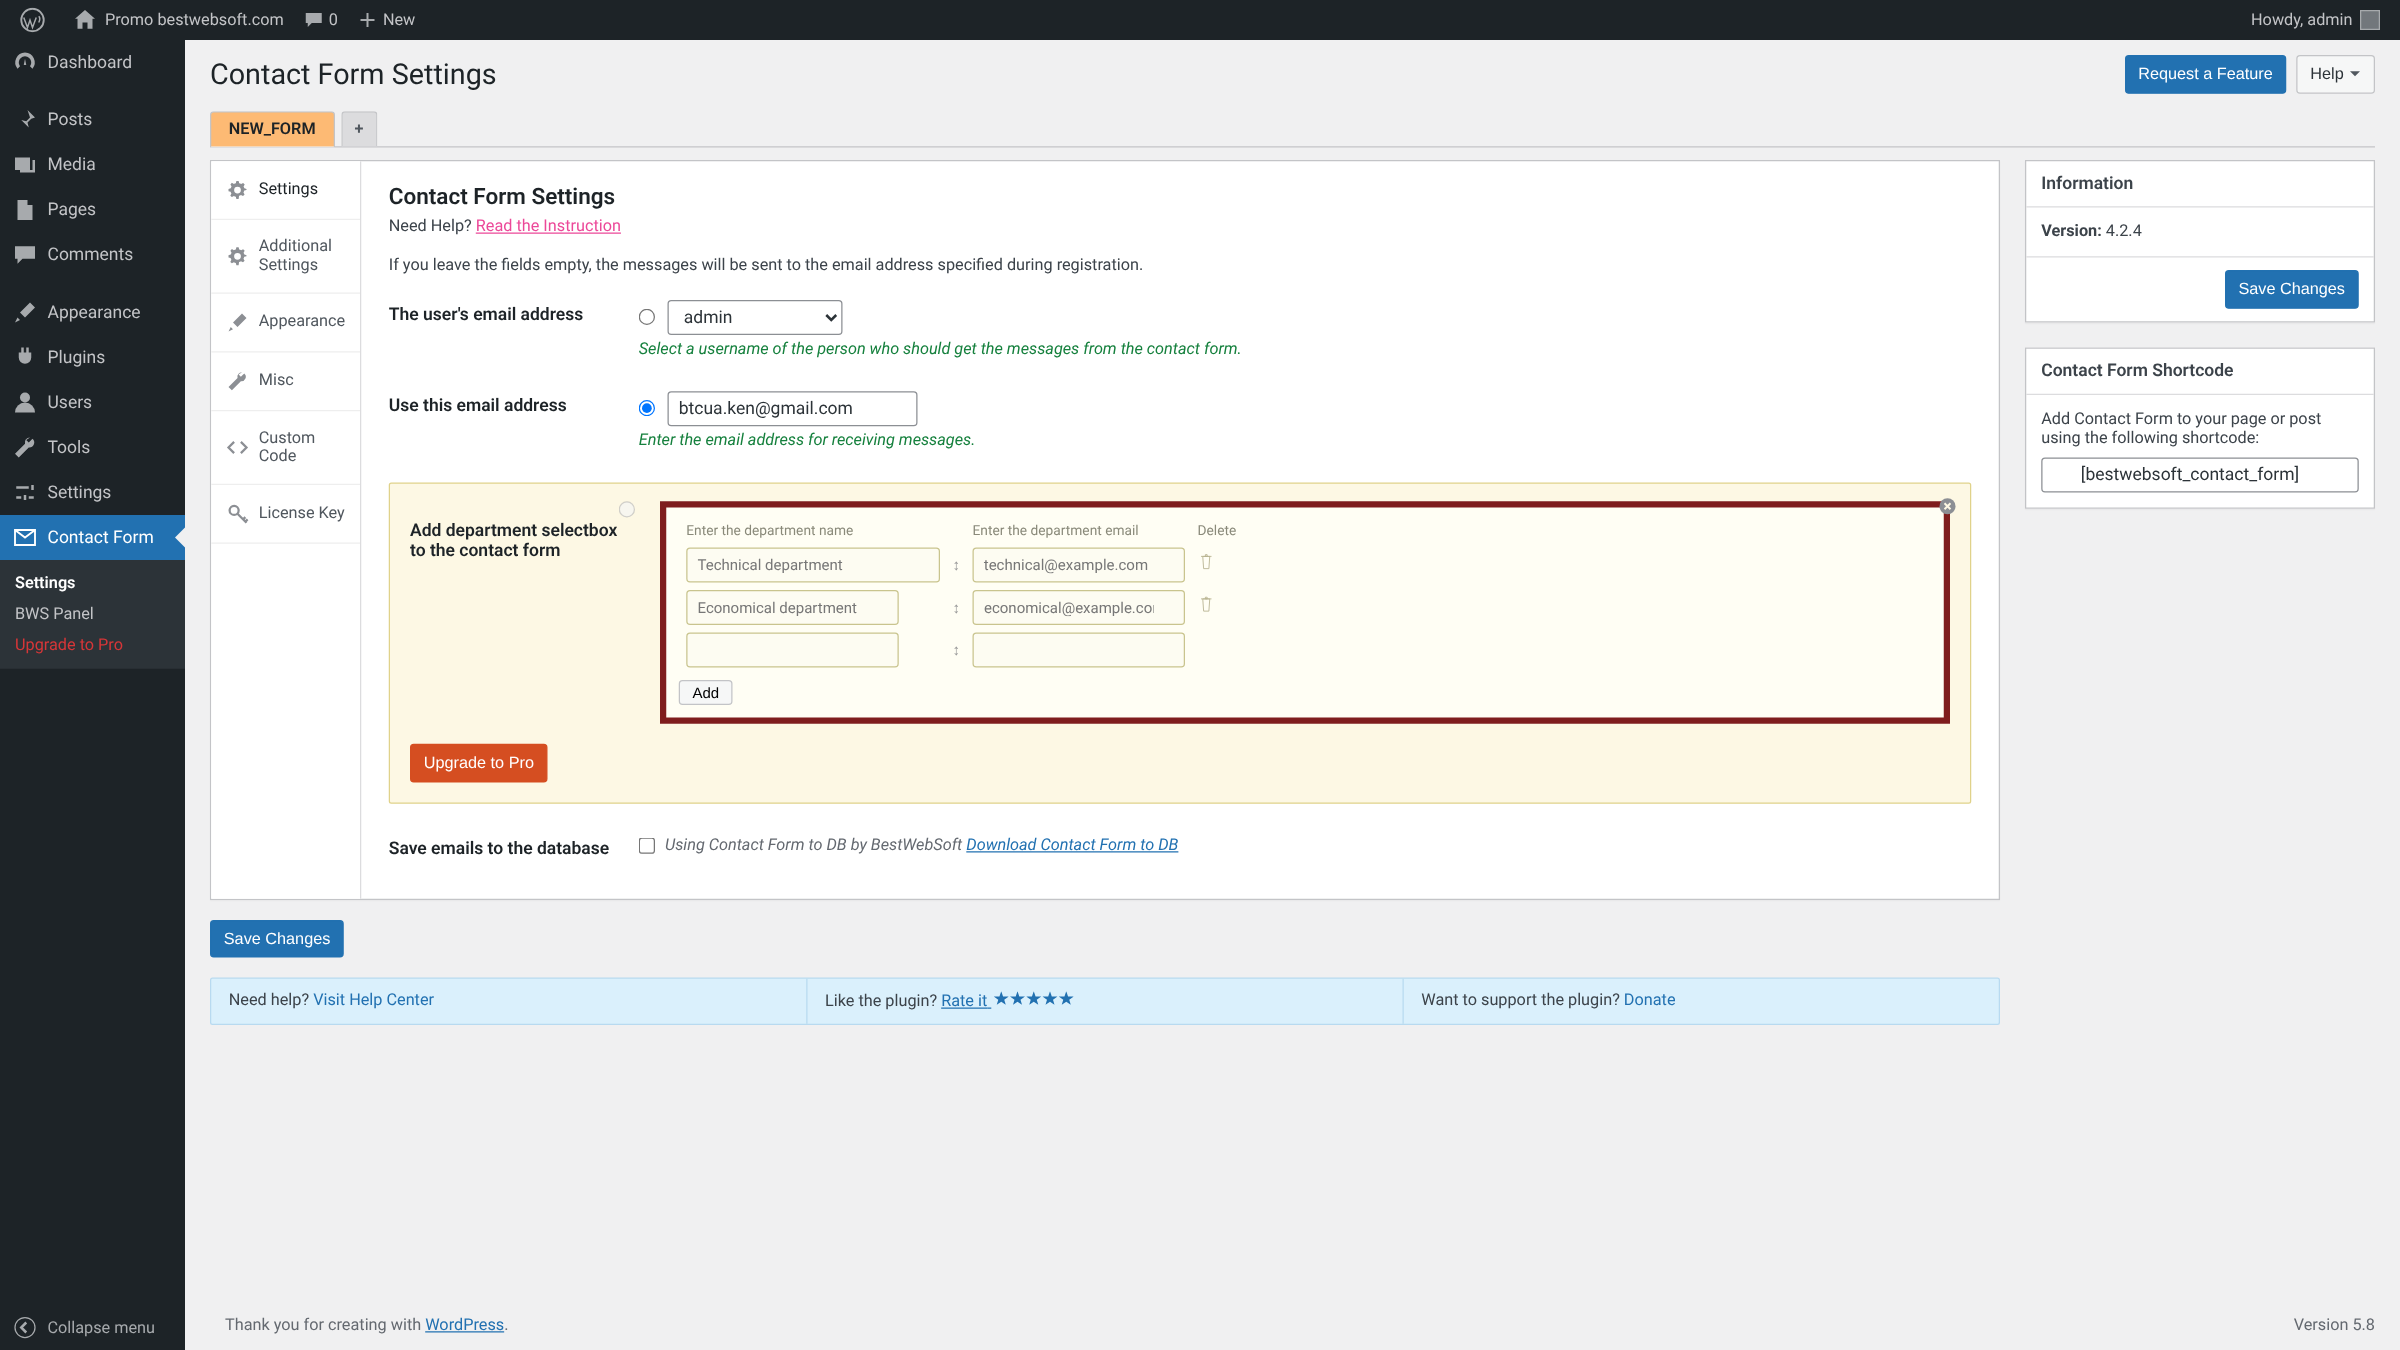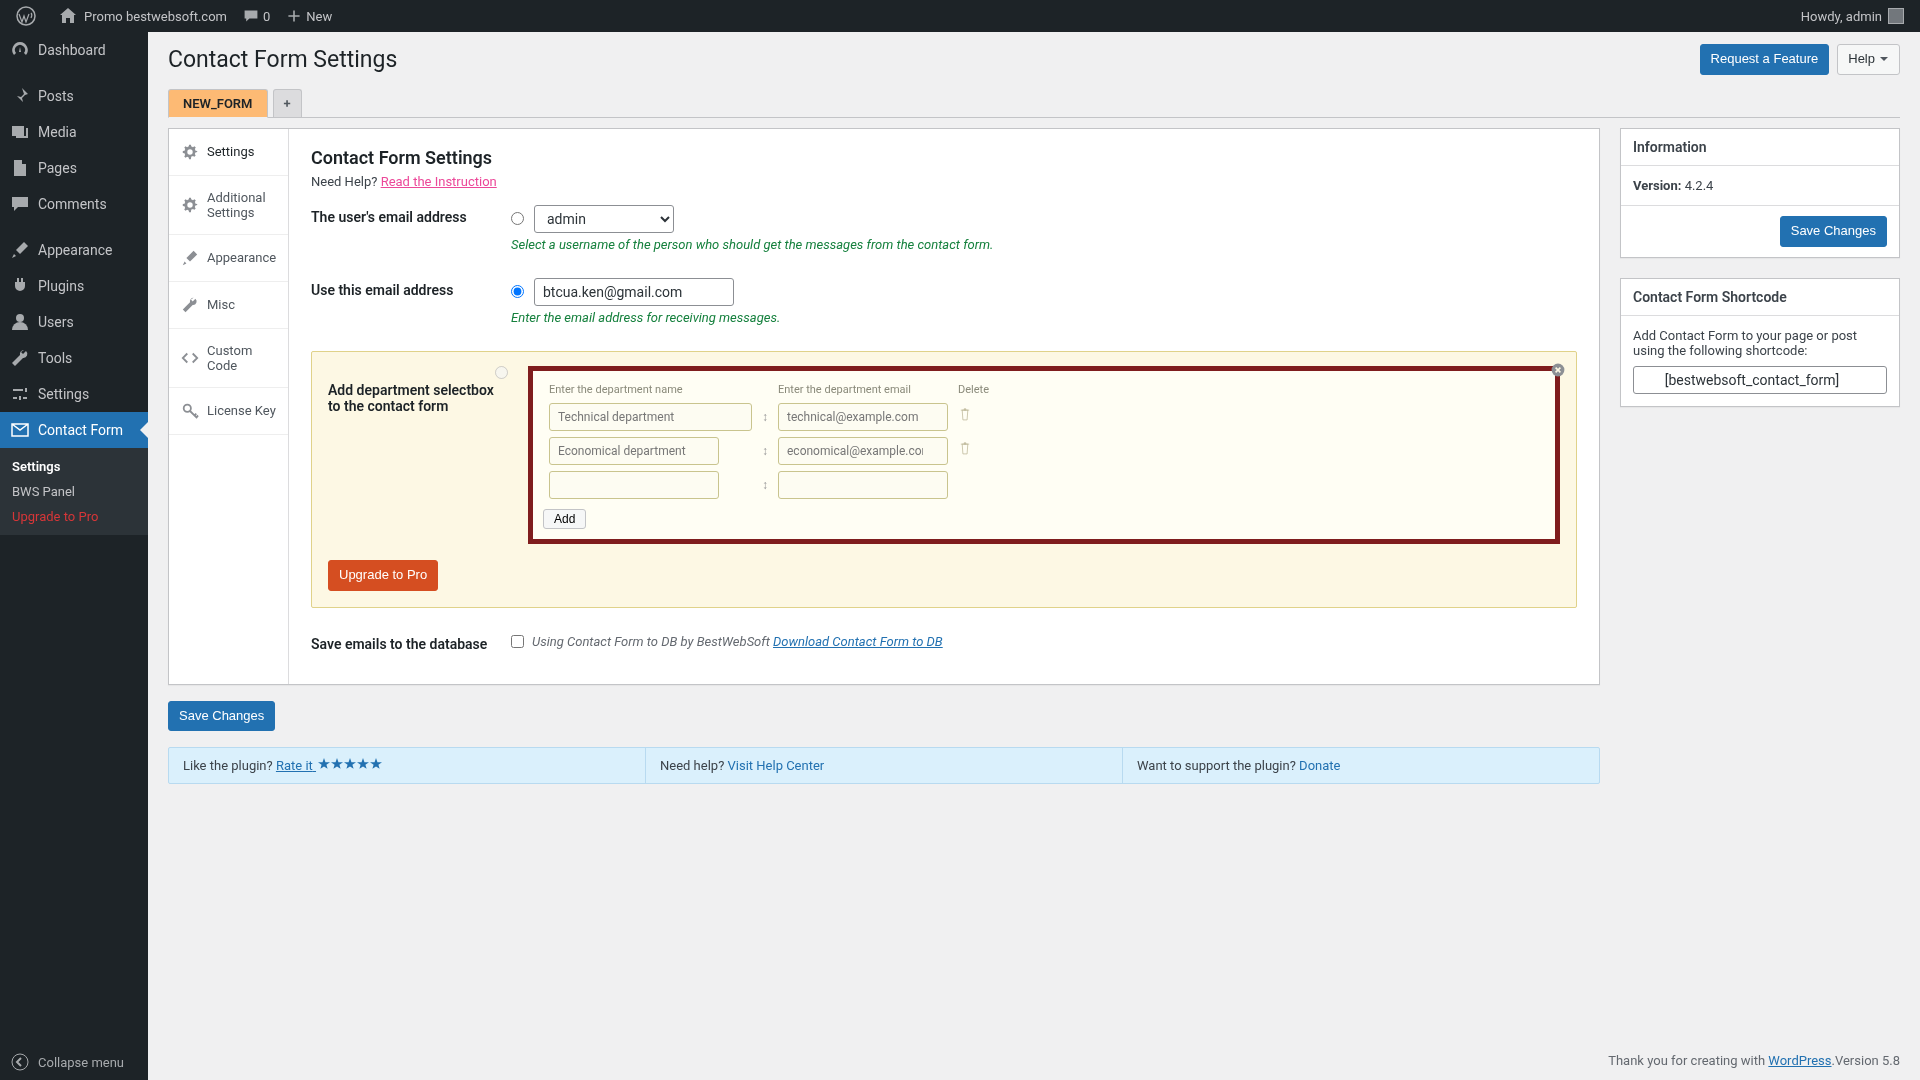--- a/index.html
+++ b/index.html
@@ -104,21 +104,21 @@
 
 
 .bws-bar { display: flex; border: 1px solid #b8daf0; background: #daf0fc; border-radius: 2px; }
 .bws-bar-cell { flex: 1; padding: 10px 14px; border-right: 1px solid #b8daf0; font-size: 13px; }
 .bws-bar-cell:last-child { border-right: none; }
 .bws-bar-cell a { color: #2271b1; }
 .stars { color: #2271b1; display:inline-flex; gap:1px; margin-left:2px;}
 .stars svg{width:12px;height:12px;fill:#2271b1;}
 
 
-.footer { position: fixed; bottom: 0; left: 160px; right: 0; padding: 12px 20px; display: flex; justify-content: flex-end; color: #646970; background: #f0f0f1; font-size: 13px; }
+.footer { position: fixed; bottom: 0; left: 160px; right: 0; padding: 12px 20px; display: flex; justify-content: space-between; color: #646970; background: #f0f0f1; font-size: 13px; }
 .footer a { color: #2271b1; text-decoration: underline; }
 
 a { color: #2271b1; }
 </style>
 </head>
 <body>
 
 <div class="admin-bar">
   <div class="admin-bar-left">
     <div class="admin-bar-item">
@@ -302,20 +302,21 @@
               <span class="lbl">License Key</span>
             </div>
           </div>
 
           <div class="settings-form">
             <div class="section-title">Contact Form Settings</div>
             <div class="help-line">
               <span>Need Help?</span>
               <a href="#">Read the Instruction</a>
             </div>
+            <div class="note">If you leave the fields empty, the messages will be sent to the email address specified during registration.</div>
 
             <div class="form-row">
               <div class="form-label">The user's email address</div>
               <div class="form-control">
                 <div class="radio-row">
                   <input type="radio" name="emailopt" style="">
                   <select style="min-width:140px;">
                     <option>admin</option>
                   </select>
                 </div>
@@ -399,20 +400,24 @@
             </div>
           </div>
         </div>
 
         <div class="save-row">
           <button class="btn btn-primary">Save Changes</button>
         </div>
 
         <div class="bws-bar">
           <div class="bws-bar-cell">
+            <span>Need help?</span>
+            <a href="#" style="text-decoration:none;">Visit Help Center</a>
+          </div>
+          <div class="bws-bar-cell">
             <span>Like the plugin?</span>
             <a href="#">
               <span>Rate it</span>
               <span class="stars">
                 <svg viewBox="0 0 10 10">
                     <path d="M5 0l1.2 3.5H10L7 5.7 8 9 5 7 2 9l1-3.3L0 3.5h3.8z"></path>
                   </svg>
                 <svg viewBox="0 0 10 10">
                     <path d="M5 0l1.2 3.5H10L7 5.7 8 9 5 7 2 9l1-3.3L0 3.5h3.8z"></path>
                   </svg>
@@ -420,24 +425,20 @@
                     <path d="M5 0l1.2 3.5H10L7 5.7 8 9 5 7 2 9l1-3.3L0 3.5h3.8z"></path>
                   </svg>
                 <svg viewBox="0 0 10 10">
                     <path d="M5 0l1.2 3.5H10L7 5.7 8 9 5 7 2 9l1-3.3L0 3.5h3.8z"></path>
                   </svg>
                 <svg viewBox="0 0 10 10">
                     <path d="M5 0l1.2 3.5H10L7 5.7 8 9 5 7 2 9l1-3.3L0 3.5h3.8z"></path>
                   </svg>
               </span>
             </a>
-          </div>
-          <div class="bws-bar-cell">
-            <span>Need help?</span>
-            <a href="#" style="text-decoration:none;">Visit Help Center</a>
           </div>
           <div class="bws-bar-cell">
             <span>Want to support the plugin?</span>
             <a href="#" style="text-decoration:none;">Donate</a>
           </div>
         </div>
       </div>
 
       <div class="side-col">
         <div class="postbox">

